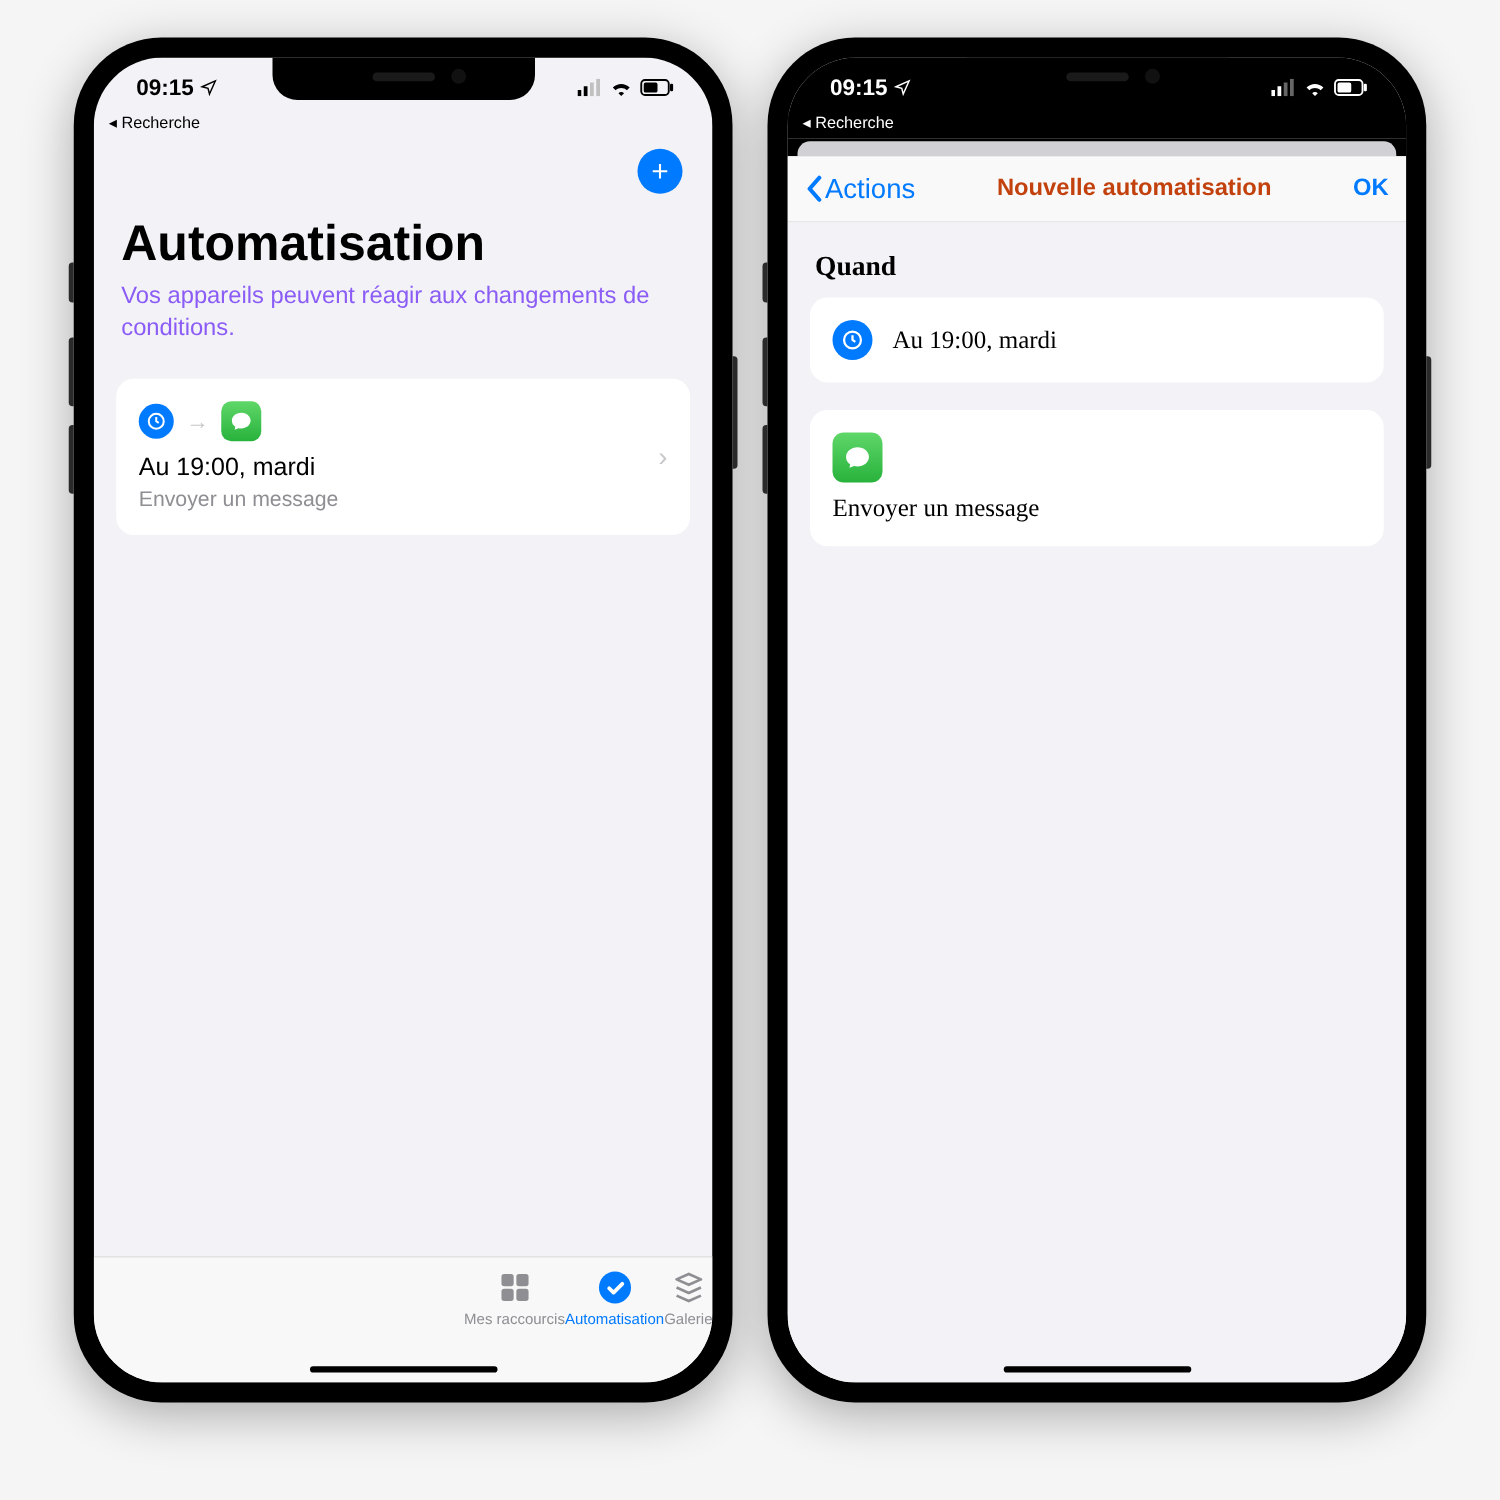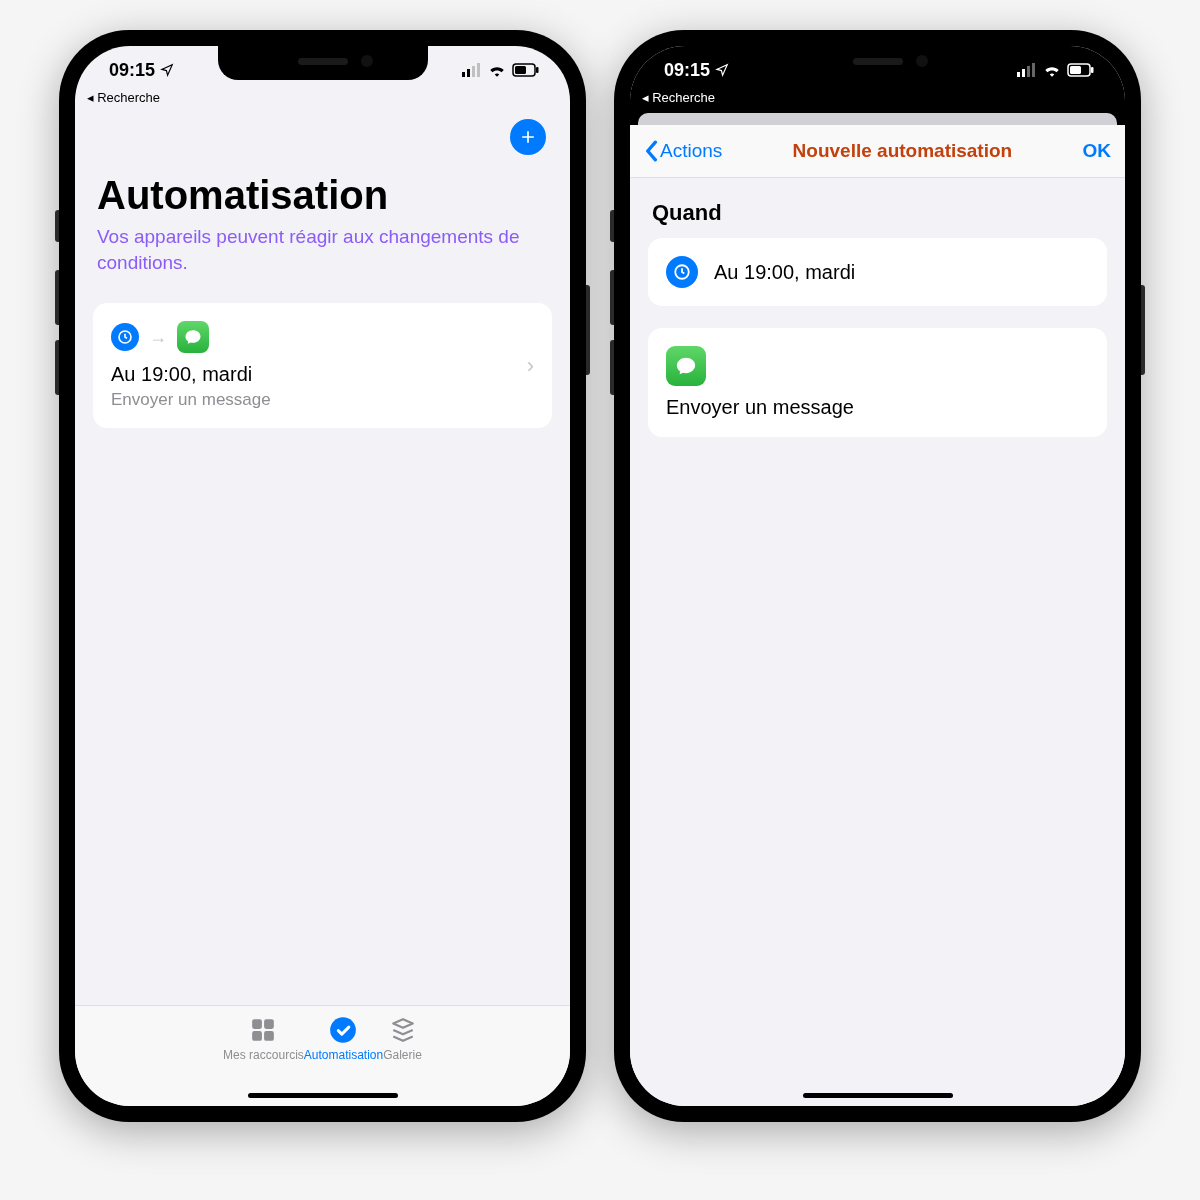--- a/index.html
+++ b/index.html
@@ -38,32 +38,32 @@
   .ic{width:32px;height:32px;border-radius:8px;display:flex;align-items:center;justify-content:center;}
   .ic-small{width:28px;height:28px;border-radius:50%;}
   .ic-clock{background:#007aff;}
   .ic-msg{background:linear-gradient(#5fd769,#28b23c);}
   .arr{font-size:18px;color:#c7c7cc;}
   .cardtitle{font-size:20px;font-weight:400;color:#000;}
   .cardsub{font-size:17px;color:#8e8e93;margin-top:4px;}
   .cardrow{display:flex;align-items:center;justify-content:space-between;}
   .chev{color:#c7c7cc;font-size:22px;}
   
-  .tabbar{height:90px;background:rgba(248,248,248,.95);border-top:1px solid rgba(0,0,0,.1);display:flex;justify-content:center;align-items:flex-start;padding-top:10px;}
+  .tabbar{height:90px;background:rgba(248,248,248,.95);border-top:1px solid rgba(0,0,0,.1);display:flex;justify-content:flex-end;align-items:flex-start;padding-top:10px;}
   .tab{display:flex;flex-direction:column;align-items:center;gap:4px;font-size:12px;color:#8e8e93;}
   .tab.active{color:#007aff;}
   .tabicon{width:30px;height:28px;display:flex;align-items:center;justify-content:center;}
   .homeind{position:absolute;bottom:8px;left:50%;transform:translateX(-50%);width:150px;height:5px;background:#000;border-radius:4px;}
   
   .navbar{height:52px;display:flex;align-items:center;justify-content:space-between;padding:0 14px;border-bottom:1px solid rgba(0,0,0,.1);background:#f9f9f9;}
-  .navback{display:flex;align-items:center;color:#007aff;font-size:19px;gap:2px;}
+  .navback{display:flex;align-items:center;color:#007aff;font-size:22px;gap:2px;}
   .navtitle{font-size:19px;font-weight:600;color:#c2410c;}
   .navok{color:#007aff;font-size:19px;font-weight:600;}
   .modalcap{height:12px;background:#d0d0d5;border-top-left-radius:10px;border-top-right-radius:10px;margin-top:2px;margin-left:8px;margin-right:8px;}
-  .section{margin:22px 0;}
+  .section{margin:22px 0;font-family:Liberation Serif, serif;}
   .cardinner{display:flex;align-items:center;gap:16px;}
   .cardcol{display:flex;flex-direction:column;align-items:flex-start;gap:10px;}
   .ic40{width:40px;height:40px;border-radius:9px;display:flex;align-items:center;justify-content:center;}
   .txt20{font-size:20px;color:#000;}
   
   svg{display:block;}
 </style>
 </head>
 <body>
 

